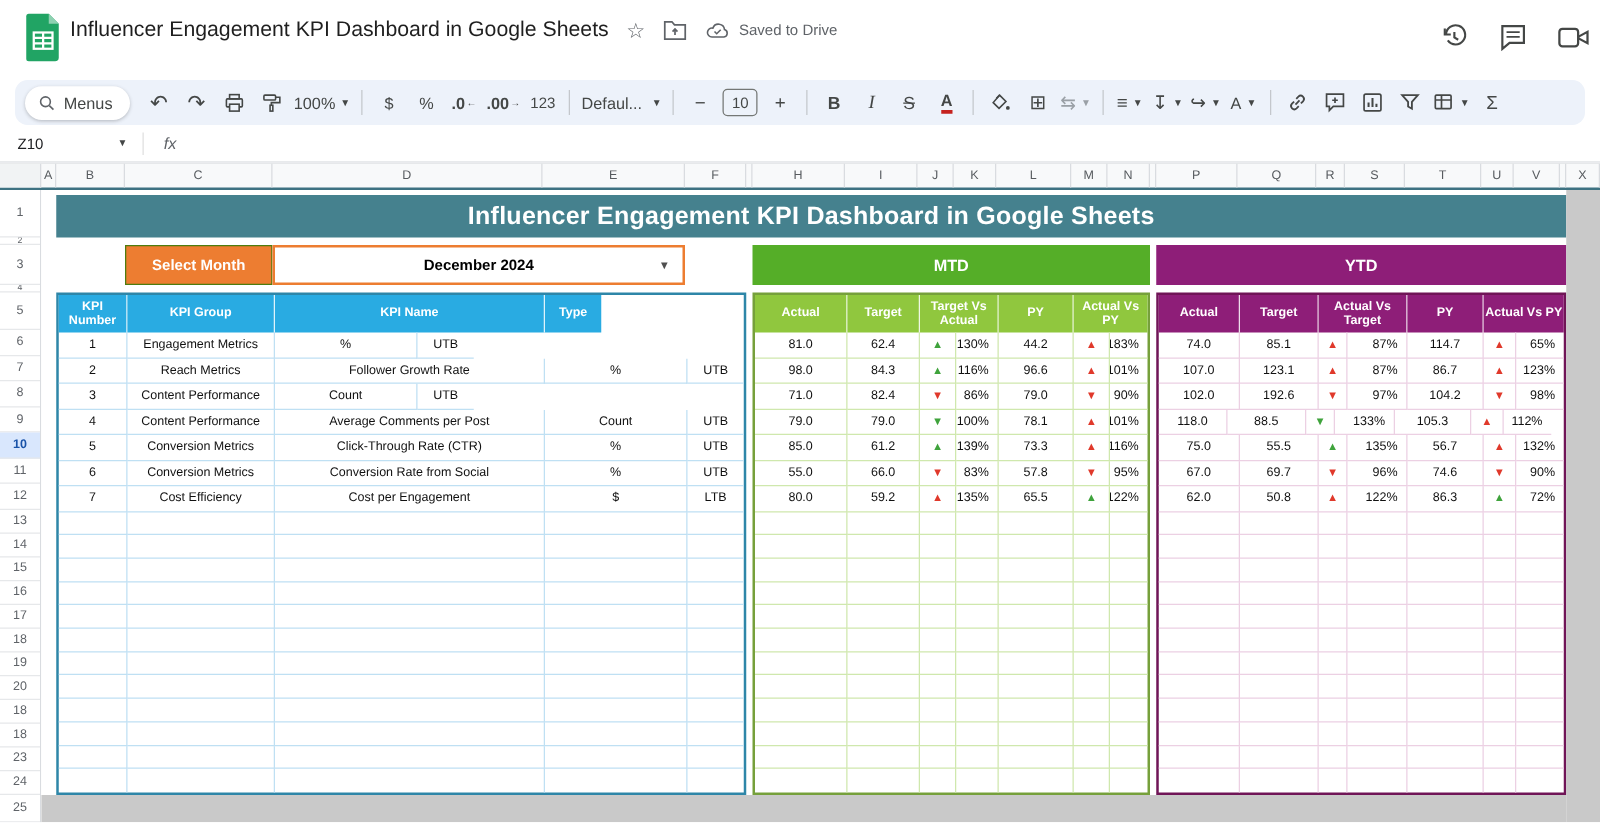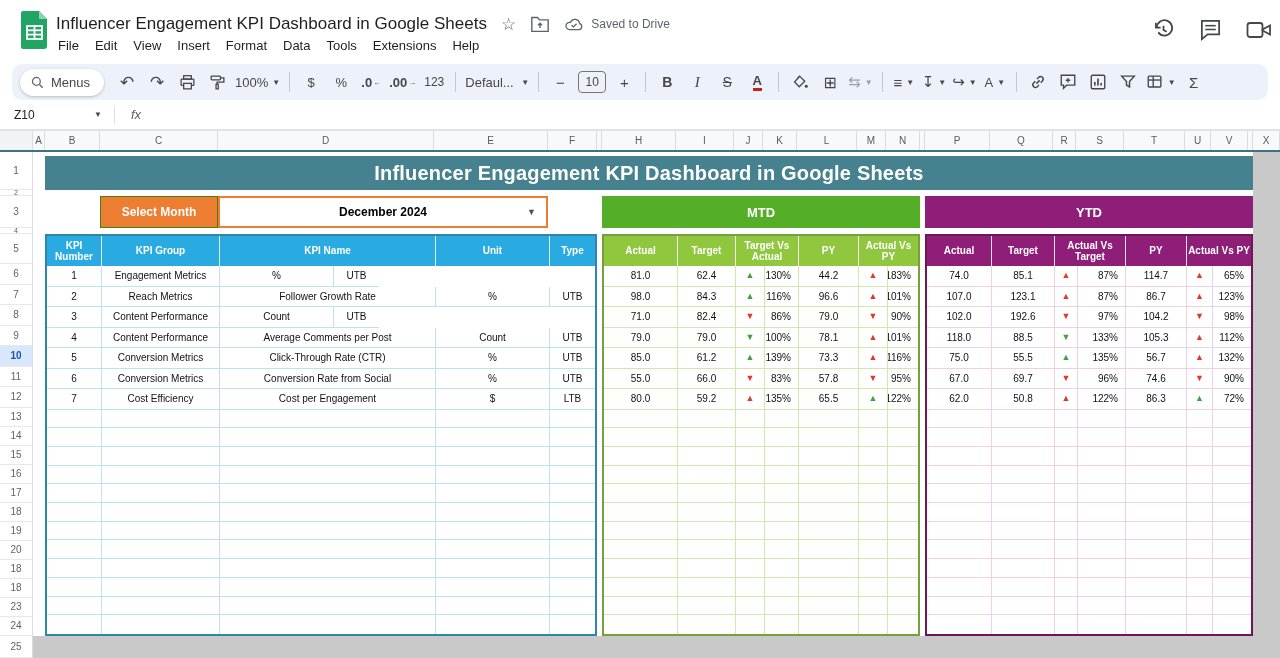--- a/index.html
+++ b/index.html
@@ -110,31 +110,20 @@
           </svg>
       </span>
       <span class="saved">
         <svg width="20" height="16" viewBox="0 0 24 20">
             <path d="M6.5 17a4.5 4.5 0 1 1 .9-8.9 6 6 0 0 1 11.6 1.5 3.8 3.8 0 0 1-.6 7.4z" fill="none" stroke="#5f6368" stroke-width="1.6"></path>
             <path d="M9 11.5l2.2 2.2 4-4" fill="none" stroke="#5f6368" stroke-width="1.6"></path>
           </svg>
         <span>Saved to Drive</span>
       </span>
     </div>
-    <div class="menubar">
-      <span class="menu-item">File</span>
-      <span class="menu-item">Edit</span>
-      <span class="menu-item">View</span>
-      <span class="menu-item">Insert</span>
-      <span class="menu-item">Format</span>
-      <span class="menu-item">Data</span>
-      <span class="menu-item">Tools</span>
-      <span class="menu-item">Extensions</span>
-      <span class="menu-item">Help</span>
-    </div>
     <div class="tb-right">
       <span>
         <svg width="23" height="23" viewBox="0 0 24 24">
             <path d="M4 5v5h5" fill="none" stroke="#444746" stroke-width="1.8"></path>
             <path d="M5 10a8 8 0 1 1 1.5 5" fill="none" stroke="#444746" stroke-width="1.8"></path>
             <path d="M12 8v4.5l3.2 1.9" fill="none" stroke="#444746" stroke-width="1.8"></path>
           </svg>
       </span>
       <span>
         <svg width="23" height="23" viewBox="0 0 24 24">
@@ -351,21 +340,20 @@
     </div>
 
     <div class="period-banner mtdb">MTD</div>
     <div class="period-banner ytdb">YTD</div>
 
     <div class="tbl tbl-left">
       <div class="hrow">
         <div class="hcell hl" style="width:55px">KPI Number</div>
         <div class="hcell hl" style="width:118px">KPI Group</div>
         <div class="hcell hl" style="width:216px">KPI Name</div>
-        <div class="hcell hl" style="width:114px">Unit</div>
         <div class="hcell hl" style="width:45px">Type</div>
       </div>
       <div id="left-rows">
   <div class="trow">
     <div class="cell" style="width:55px">1</div>
     <div class="cell" style="width:118px">Engagement Metrics</div>
     <div class="cell" style="width:114px">%</div>
     <div class="cell" style="width:45px">UTB</div>
   </div>
 
@@ -790,21 +778,21 @@
             </div>
     <div class="cell pct" style="width:48px">97%</div>
     <div class="cell" style="width:61px">104.2</div>
     <div class="cell" style="width:26px">
               <span class="arr" style="color: rgb(224, 57, 43);">▼</span>
             </div>
     <div class="cell pct" style="width:38px">98%</div>
   </div>
 
   <div class="trow">
-    <div class="cell" style="width:65px">118.0</div>
+    <div class="cell" style="width:55px">118.0</div>
     <div class="cell" style="width:63px">88.5</div>
     <div class="cell" style="width:23px">
               <span class="arr" style="color: rgb(63, 163, 60);">▼</span>
             </div>
     <div class="cell pct" style="width:48px">133%</div>
     <div class="cell" style="width:61px">105.3</div>
     <div class="cell" style="width:26px">
               <span class="arr" style="color: rgb(224, 57, 43);">▲</span>
             </div>
     <div class="cell pct" style="width:38px">112%</div>

